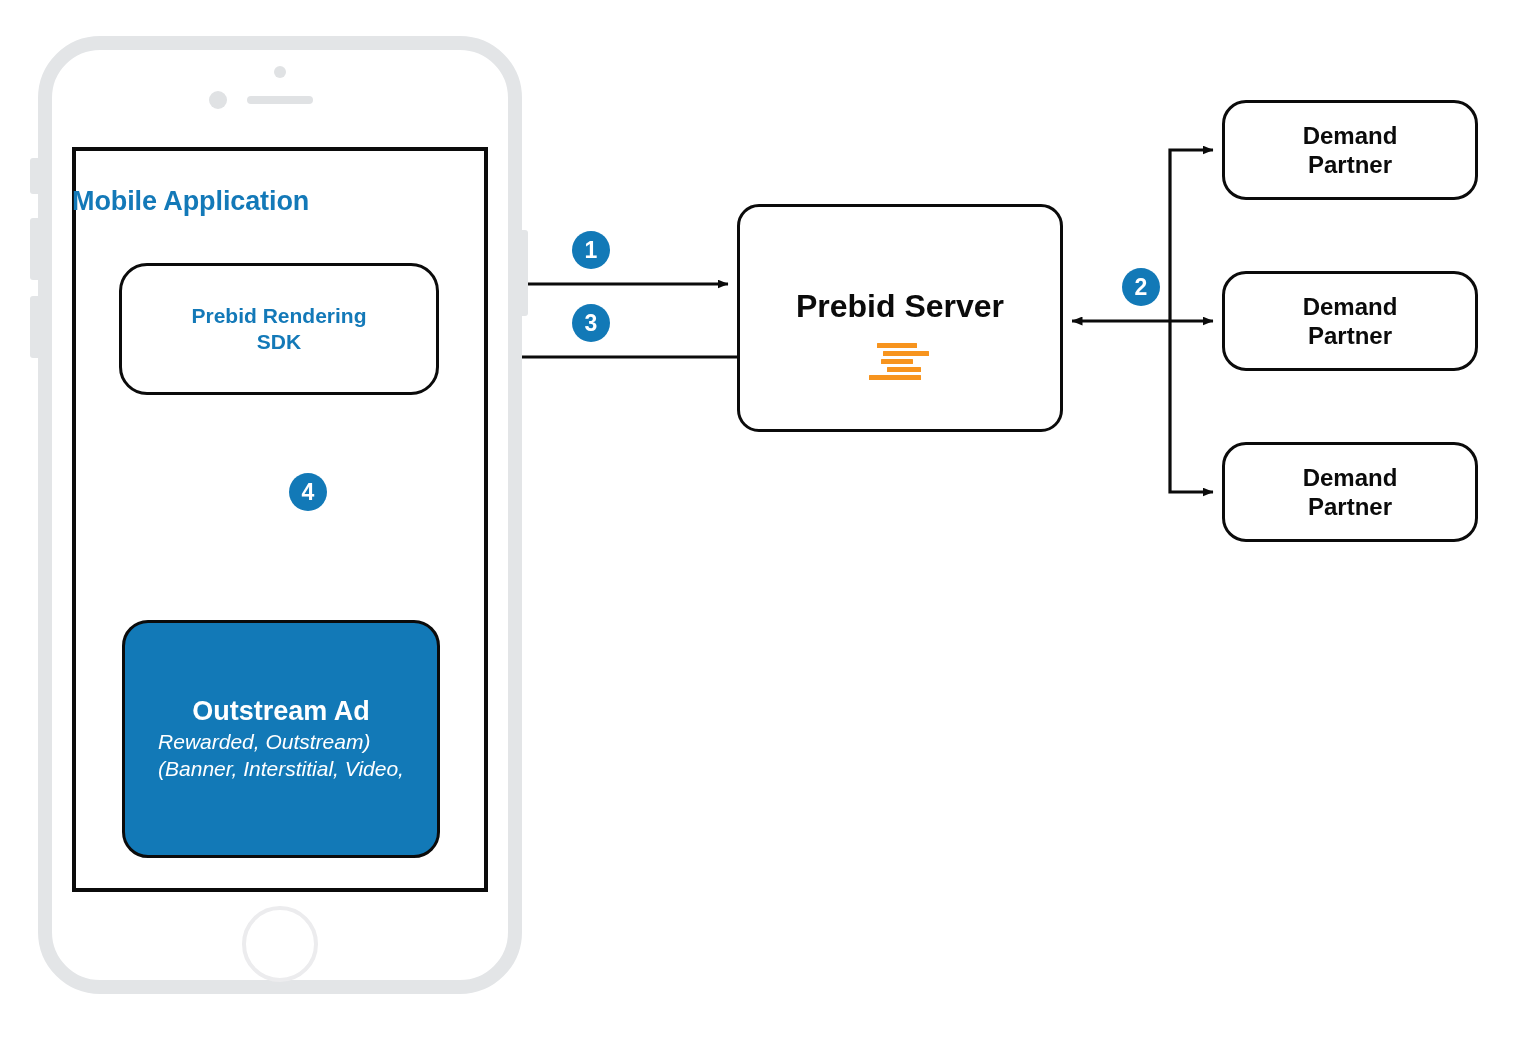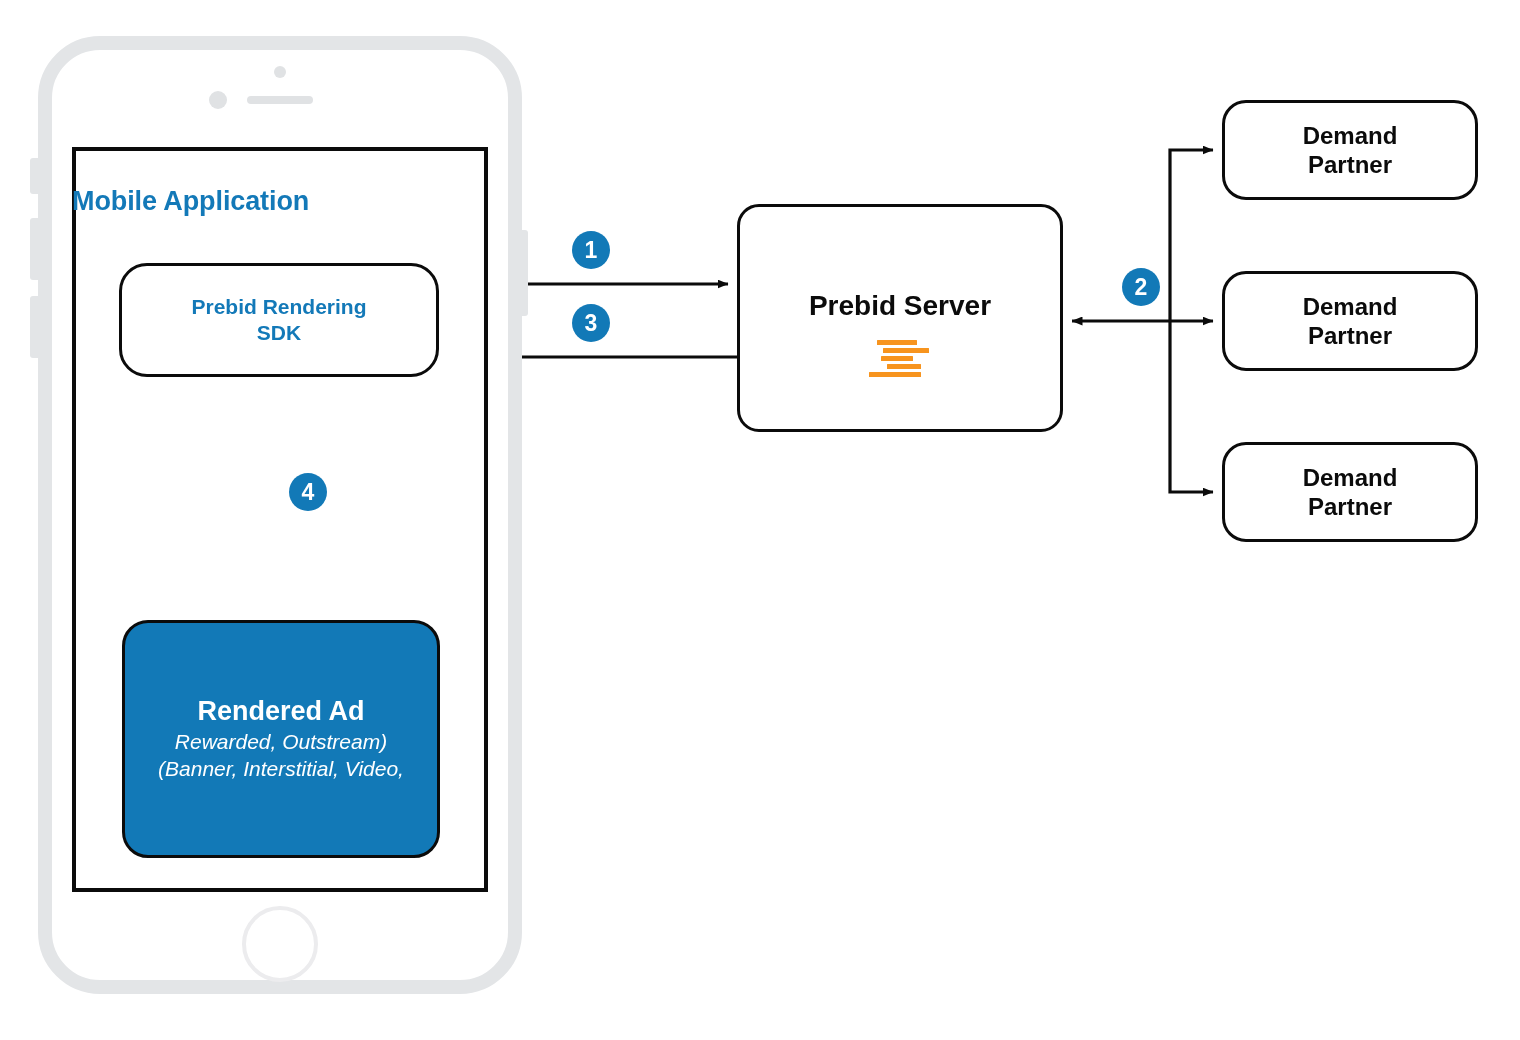--- a/index.html
+++ b/index.html
@@ -90,25 +90,24 @@
   
   .node {
     box-sizing: border-box;
     border: 3px solid #0b0b0b;
     border-radius: 26px;
     background: #ffffff;
     display: flex;
     align-items: center;
     justify-content: center;
     flex-direction: column;
-    text-align: center;
   }
   #sdk-node {
     left: 119px; top: 263px;
-    width: 320px; height: 114px;
+    width: 320px; height: 132px;
     border-radius: 28px;
   }
   #sdk-node .node-label {
     font-size: 21px;
     font-weight: bold;
     color: #1379b8;
     line-height: 1.22;
   }
 
   #rendered-ad-node {
@@ -131,21 +130,21 @@
     margin-top: 2px;
     padding: 0 8px;
   }
 
   #prebid-server-node {
     left: 737px; top: 204px;
     width: 326px; height: 228px;
     border-radius: 22px;
   }
   #prebid-server-label {
-    font-size: 28px;
+    font-size: 32px;
     font-weight: bold;
     color: #0b0b0b;
     margin-top: 28px;
   }
   #prebid-logo {
     margin-top: 18px;
     width: 62px;
     height: 34px;
     position: relative;
   }
@@ -226,21 +225,21 @@
 
 <div class="abs" id="app-screen"></div>
 <div class="abs" id="mobile-app-title">Mobile Application</div>
 
 <div class="abs node" id="sdk-node">
   <div class="node-label">Prebid Rendering</div>
   <div class="node-label">SDK</div>
 </div>
 
 <div class="abs node" id="rendered-ad-node">
-  <div id="rendered-ad-title">Rendered Ad</div>
+  <div id="rendered-ad-title">Outstream Ad</div>
   <div id="rendered-ad-subtitle">
     <div>Rewarded, Outstream)</div>
     <div>(Banner, Interstitial, Video,</div>
   </div>
 </div>
 
 <div class="abs node" id="prebid-server-node">
   <div id="prebid-server-label">Prebid Server</div>
   <div id="prebid-logo">
     <i style="left:8px;  top:0px;  width:40px;"></i>

